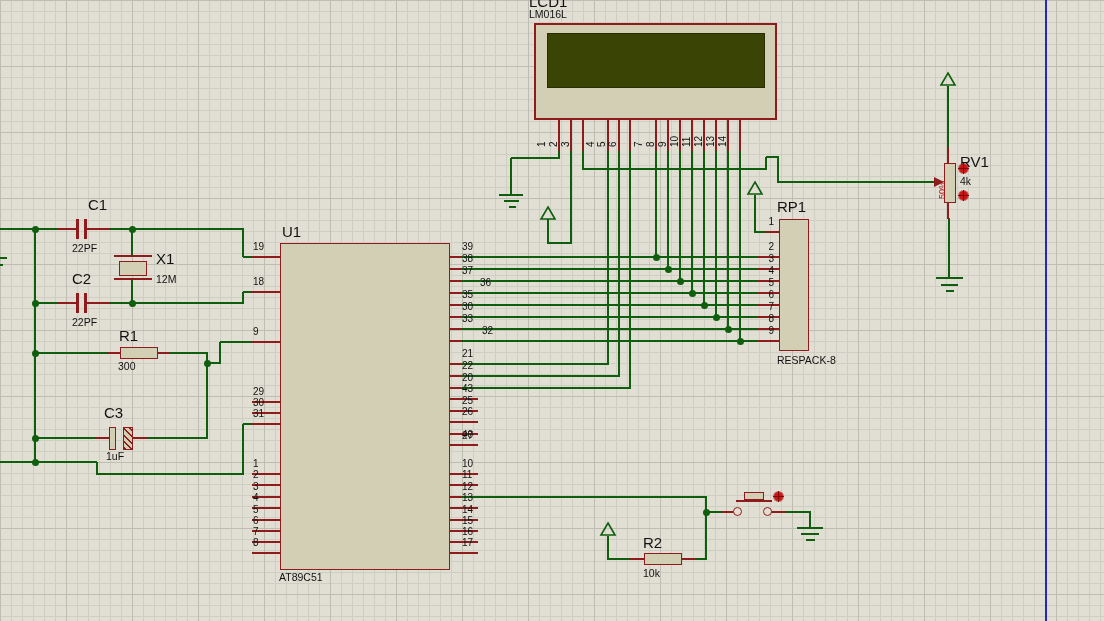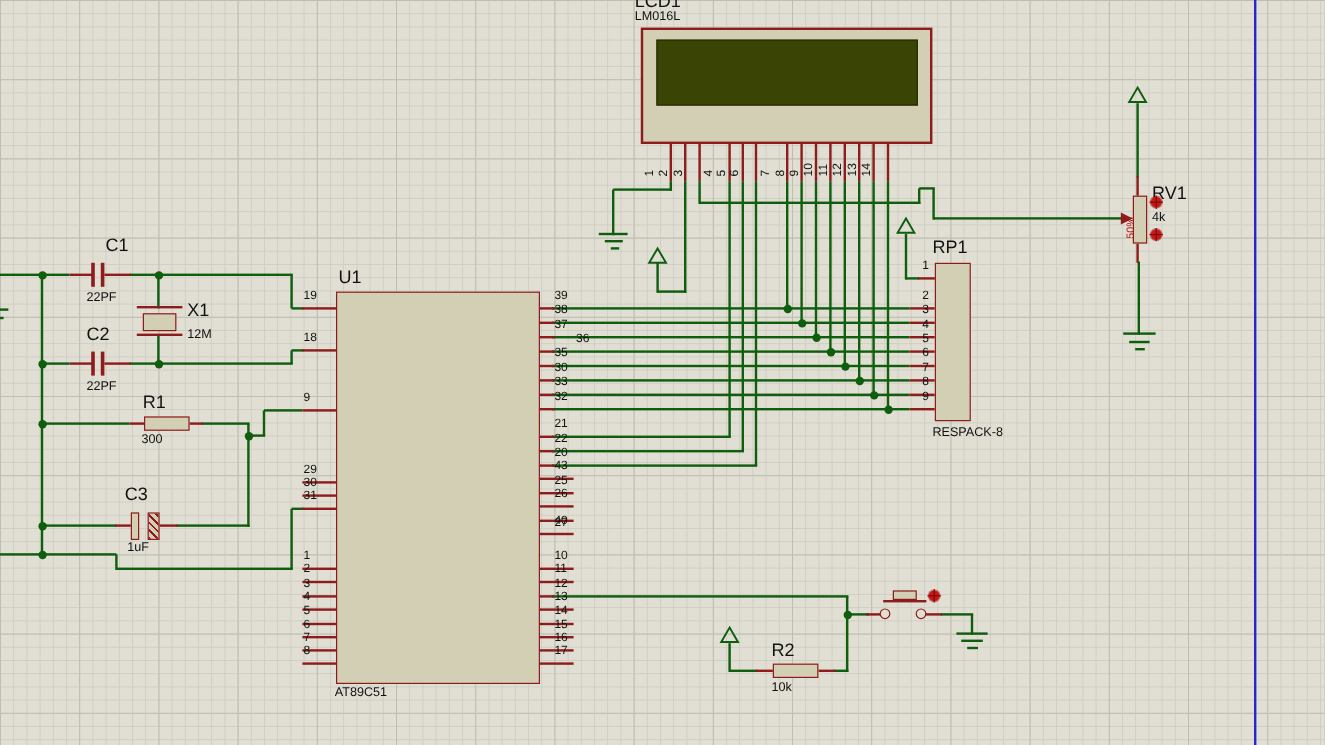--- a/index.html
+++ b/index.html
@@ -268,21 +268,21 @@
       <div class="pin-num" style="position: absolute; left: 462px; top: 266px;">37</div>
       <div class="pin-lab" style="position: absolute; left: 318px; top: 275px; width: 125px; text-align: right;">P0.2/AD2</div>
       <div class="pin-num" style="position: absolute; left: 462px; top: 278px; padding-left: 18px;">36</div>
       <div class="pin-lab" style="position: absolute; left: 318px; top: 287px; width: 125px; text-align: right;">P0.3/AD3</div>
       <div class="pin-num" style="position: absolute; left: 462px; top: 290px;">35</div>
       <div class="pin-lab" style="position: absolute; left: 318px; top: 299px; width: 125px; text-align: right;">P0.4/AD4</div>
       <div class="pin-num" style="position: absolute; left: 462px; top: 302px;">30</div>
       <div class="pin-lab" style="position: absolute; left: 318px; top: 311px; width: 125px; text-align: right;">P0.5/AD5</div>
       <div class="pin-num" style="position: absolute; left: 462px; top: 314px;">33</div>
       <div class="pin-lab" style="position: absolute; left: 318px; top: 323px; width: 125px; text-align: right;">P0.6/AD6</div>
-      <div class="pin-num" style="position: absolute; left: 462px; top: 326px;">32</div>
+      <div class="pin-num" style="position: absolute; left: 462px; top: 326px; padding-left: 20px;">32</div>
       <div class="pin-lab" style="position: absolute; left: 318px; top: 335px; width: 125px; text-align: right;">P0.7/AD7</div>
       <div class="pin-num" style="position: absolute; left: 462px; top: 349px;">21</div>
       <div class="pin-lab" style="position: absolute; left: 318px; top: 358px; width: 125px; text-align: right;">P2.0/A8</div>
       <div class="pin-num" style="position: absolute; left: 462px; top: 361px;">22</div>
       <div class="pin-lab" style="position: absolute; left: 318px; top: 370px; width: 125px; text-align: right;">P2.1/A9</div>
       <div class="pin-num" style="position: absolute; left: 462px; top: 373px;">20</div>
       <div class="pin-lab" style="position: absolute; left: 318px; top: 382px; width: 125px; text-align: right;">P2.2/A10</div>
       <div class="pin-num" style="position: absolute; left: 462px; top: 384px;">43</div>
       <div class="pin-lab" style="position: absolute; left: 318px; top: 393px; width: 125px; text-align: right;">P2.3/A11</div>
       <div class="pin-num" style="position: absolute; left: 462px; top: 396px;">25</div>

